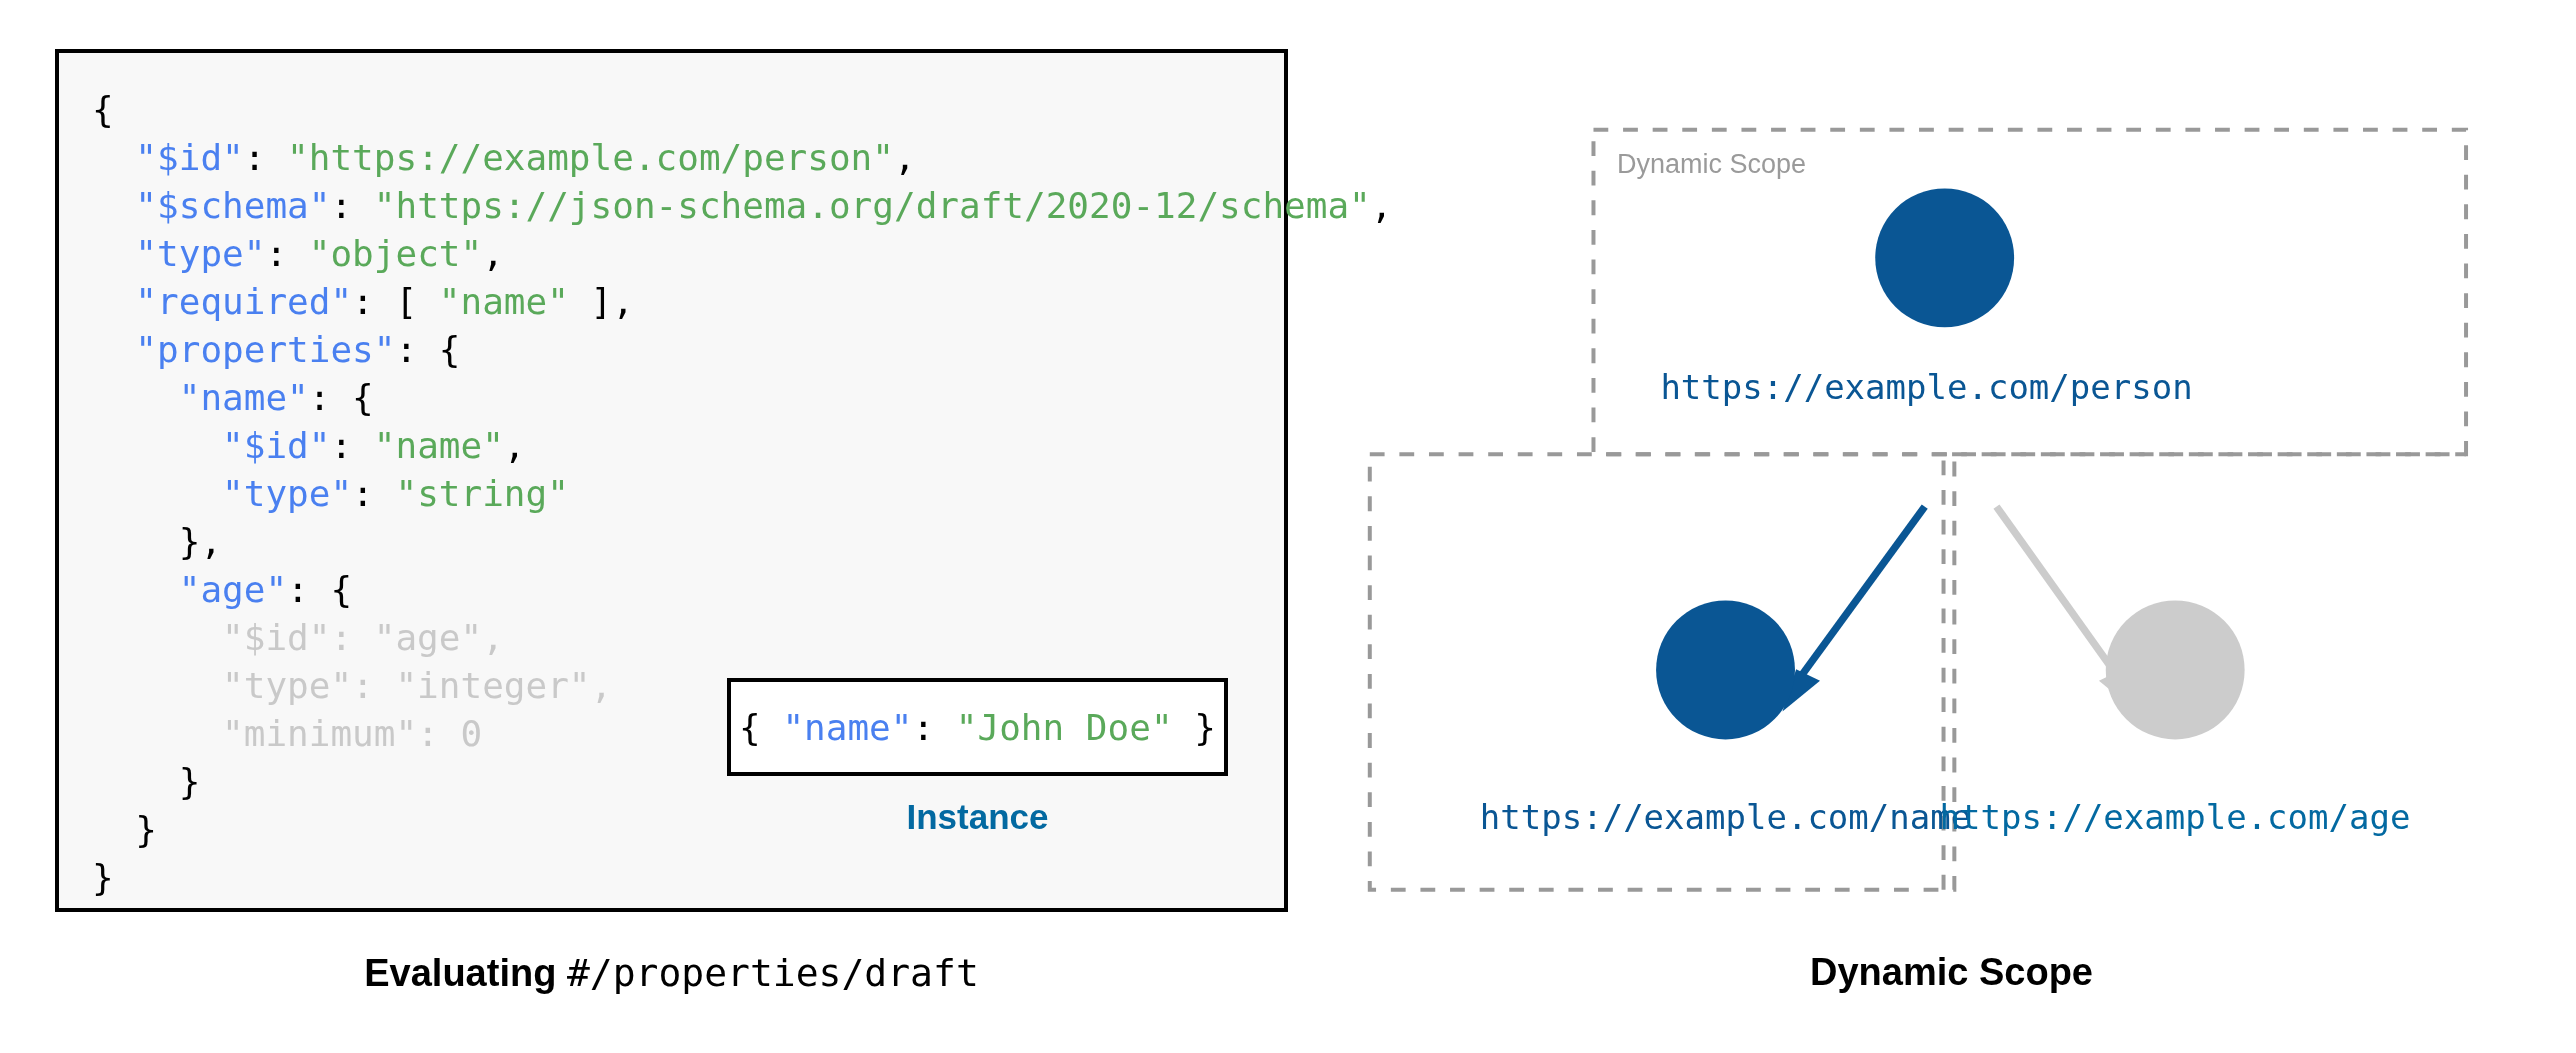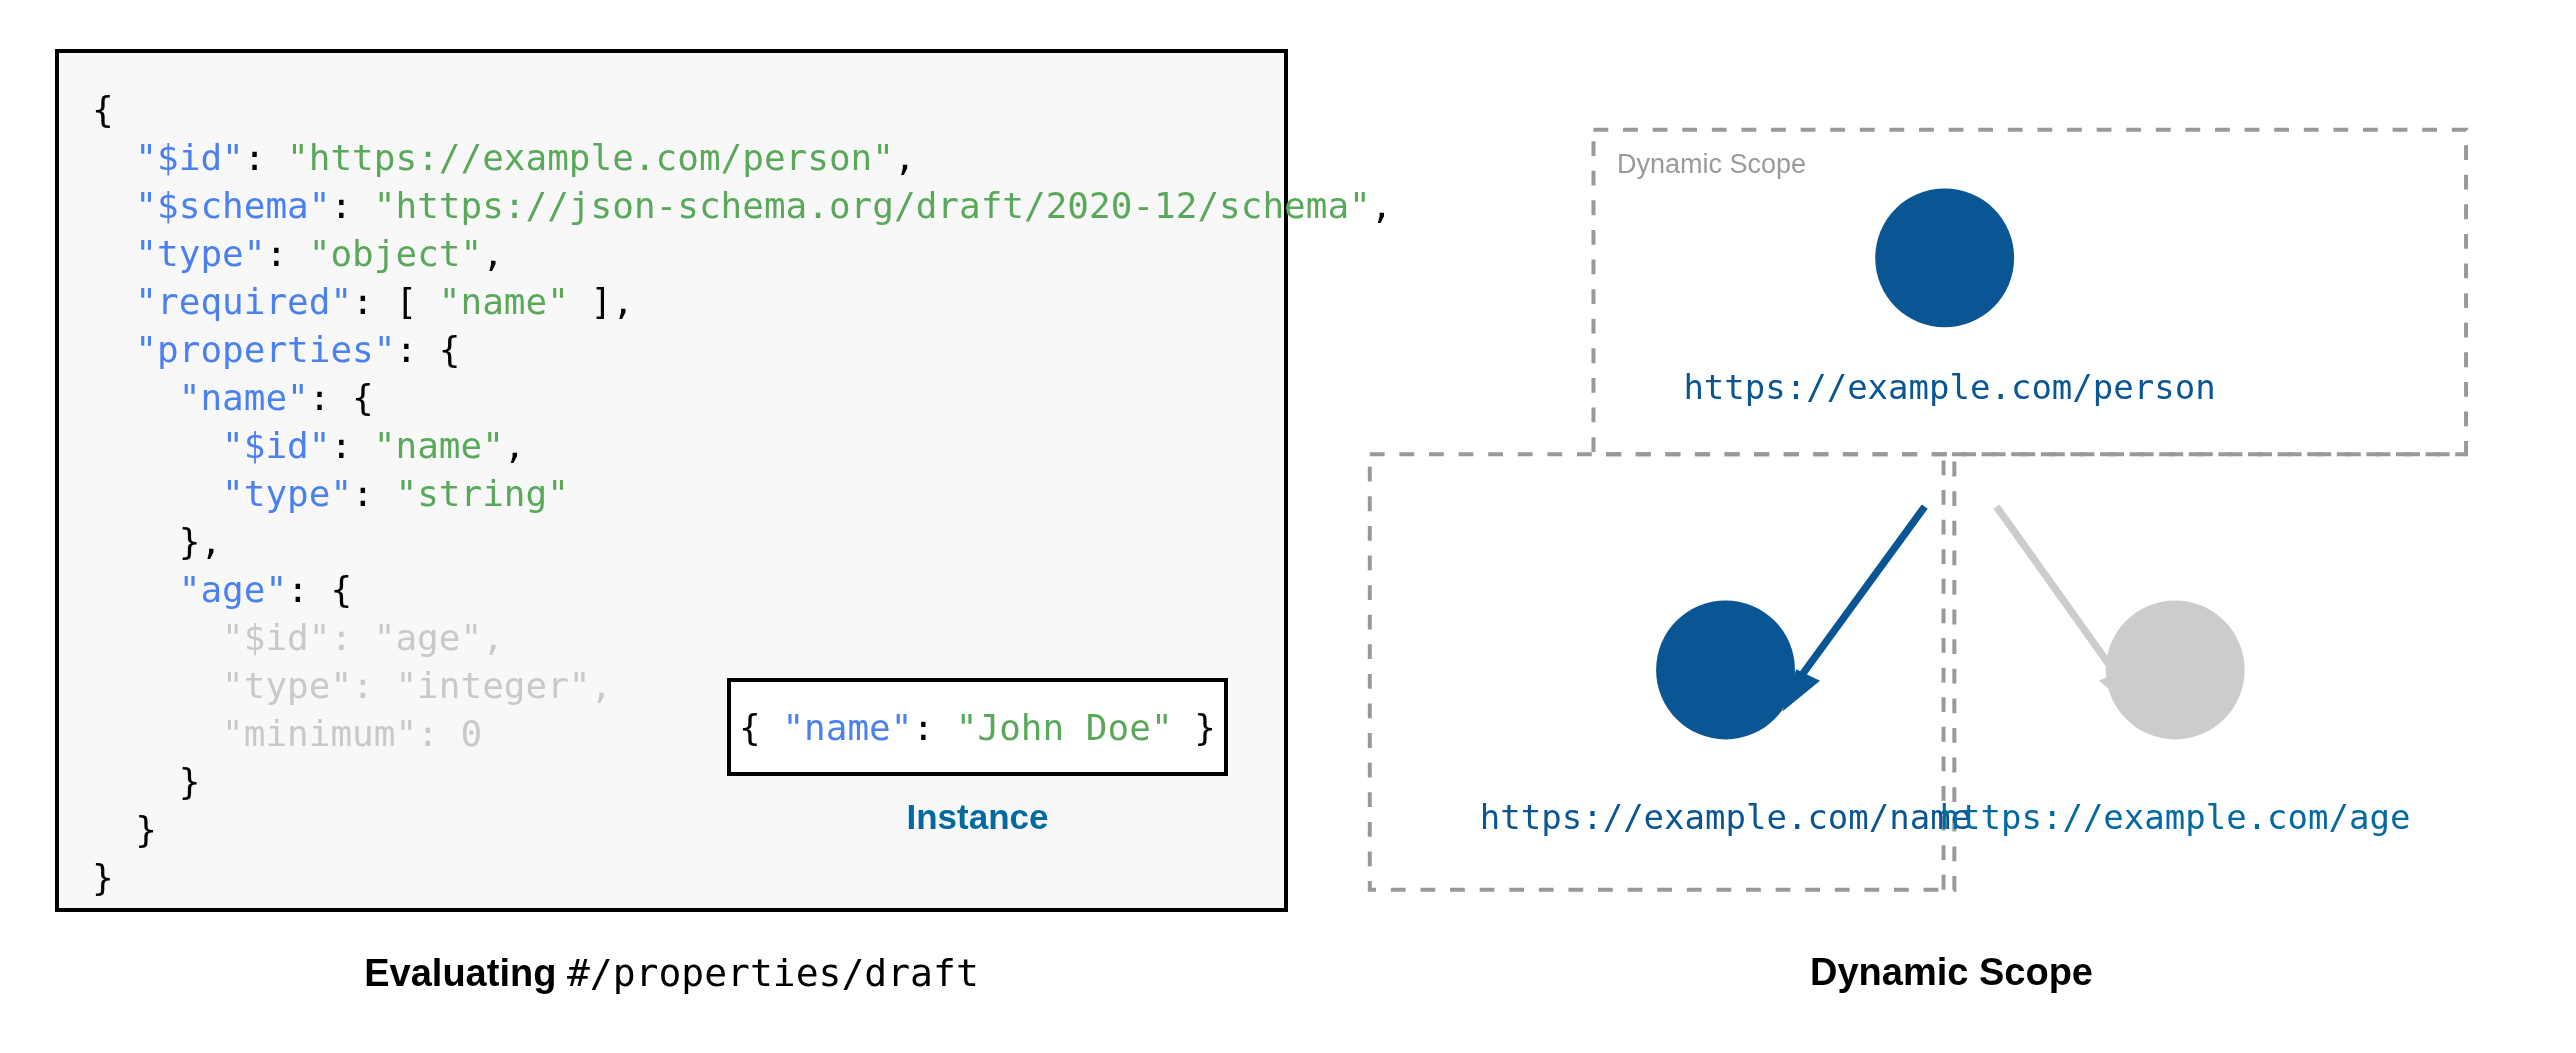--- a/index.html
+++ b/index.html
@@ -168,21 +168,21 @@
       <polygon points="1422,1250 1356,1196 1398,1176" fill="#cccccc"></polygon>
     </g>
 
     <circle cx="1085" cy="453" r="122" fill="#0a5694"></circle>
     <circle cx="700" cy="1177" r="122" fill="#0a5694"></circle>
     <circle cx="1490" cy="1177" r="122" fill="#cccccc"></circle>
   </svg>
 
   <div class="scope-label" style="left:290px; top:149px;">Dynamic Scope</div>
 
-  <div class="node-label active" style="left:224px; top:367px; width:797px;">https://example.com/person</div>
+  <div class="node-label active" style="left:201px; top:367px; width:797px;">https://example.com/person</div>
 
   <div class="node-label active" style="left:0px;   top:797px; width:797px;">https://example.com/name</div>
 
   <div class="node-label inactive" style="left:478px; top:797px; width:740px;">https://example.com/age</div>
 
   <div id="diagram-caption">Dynamic Scope</div>
 </div>
 
 
 </body></html>

